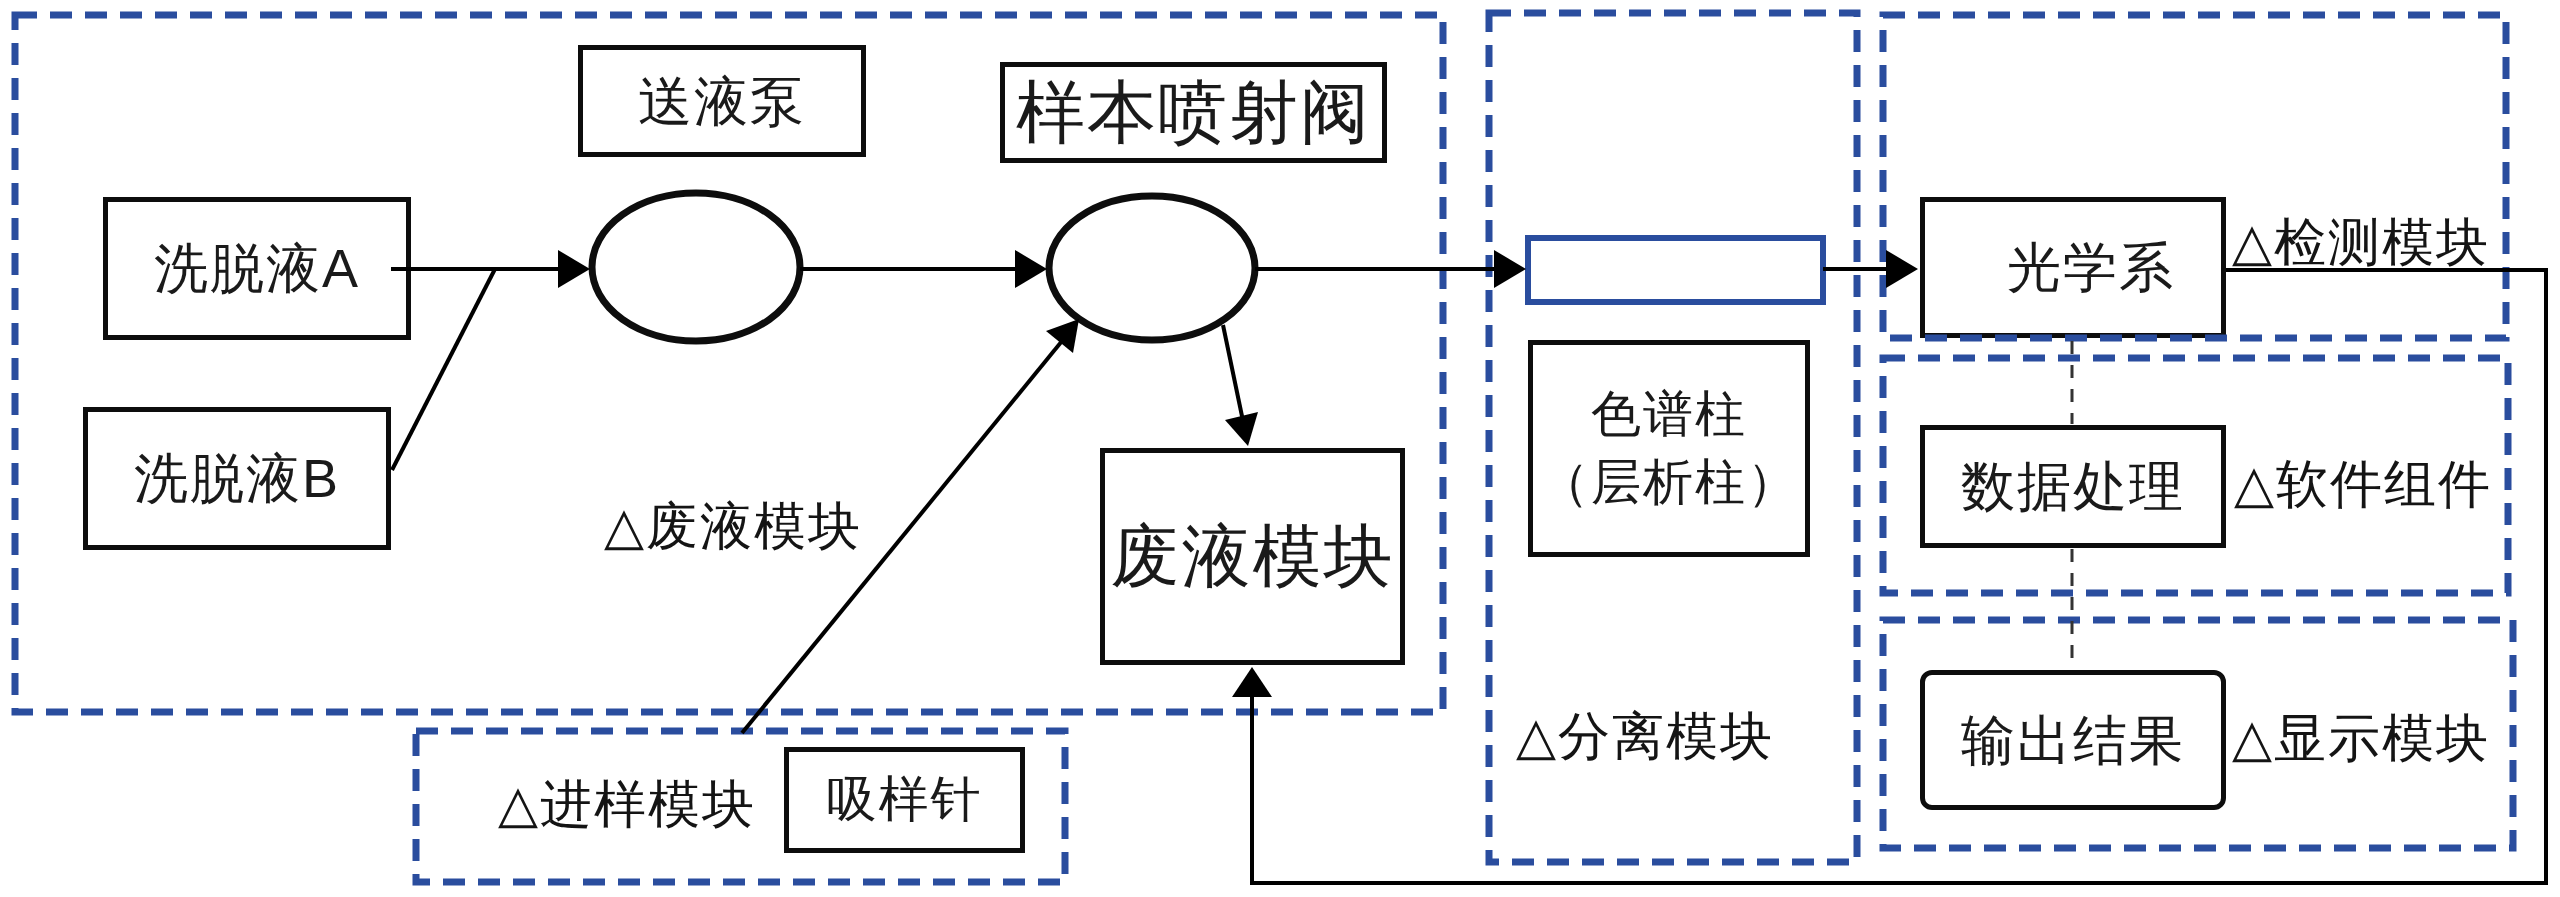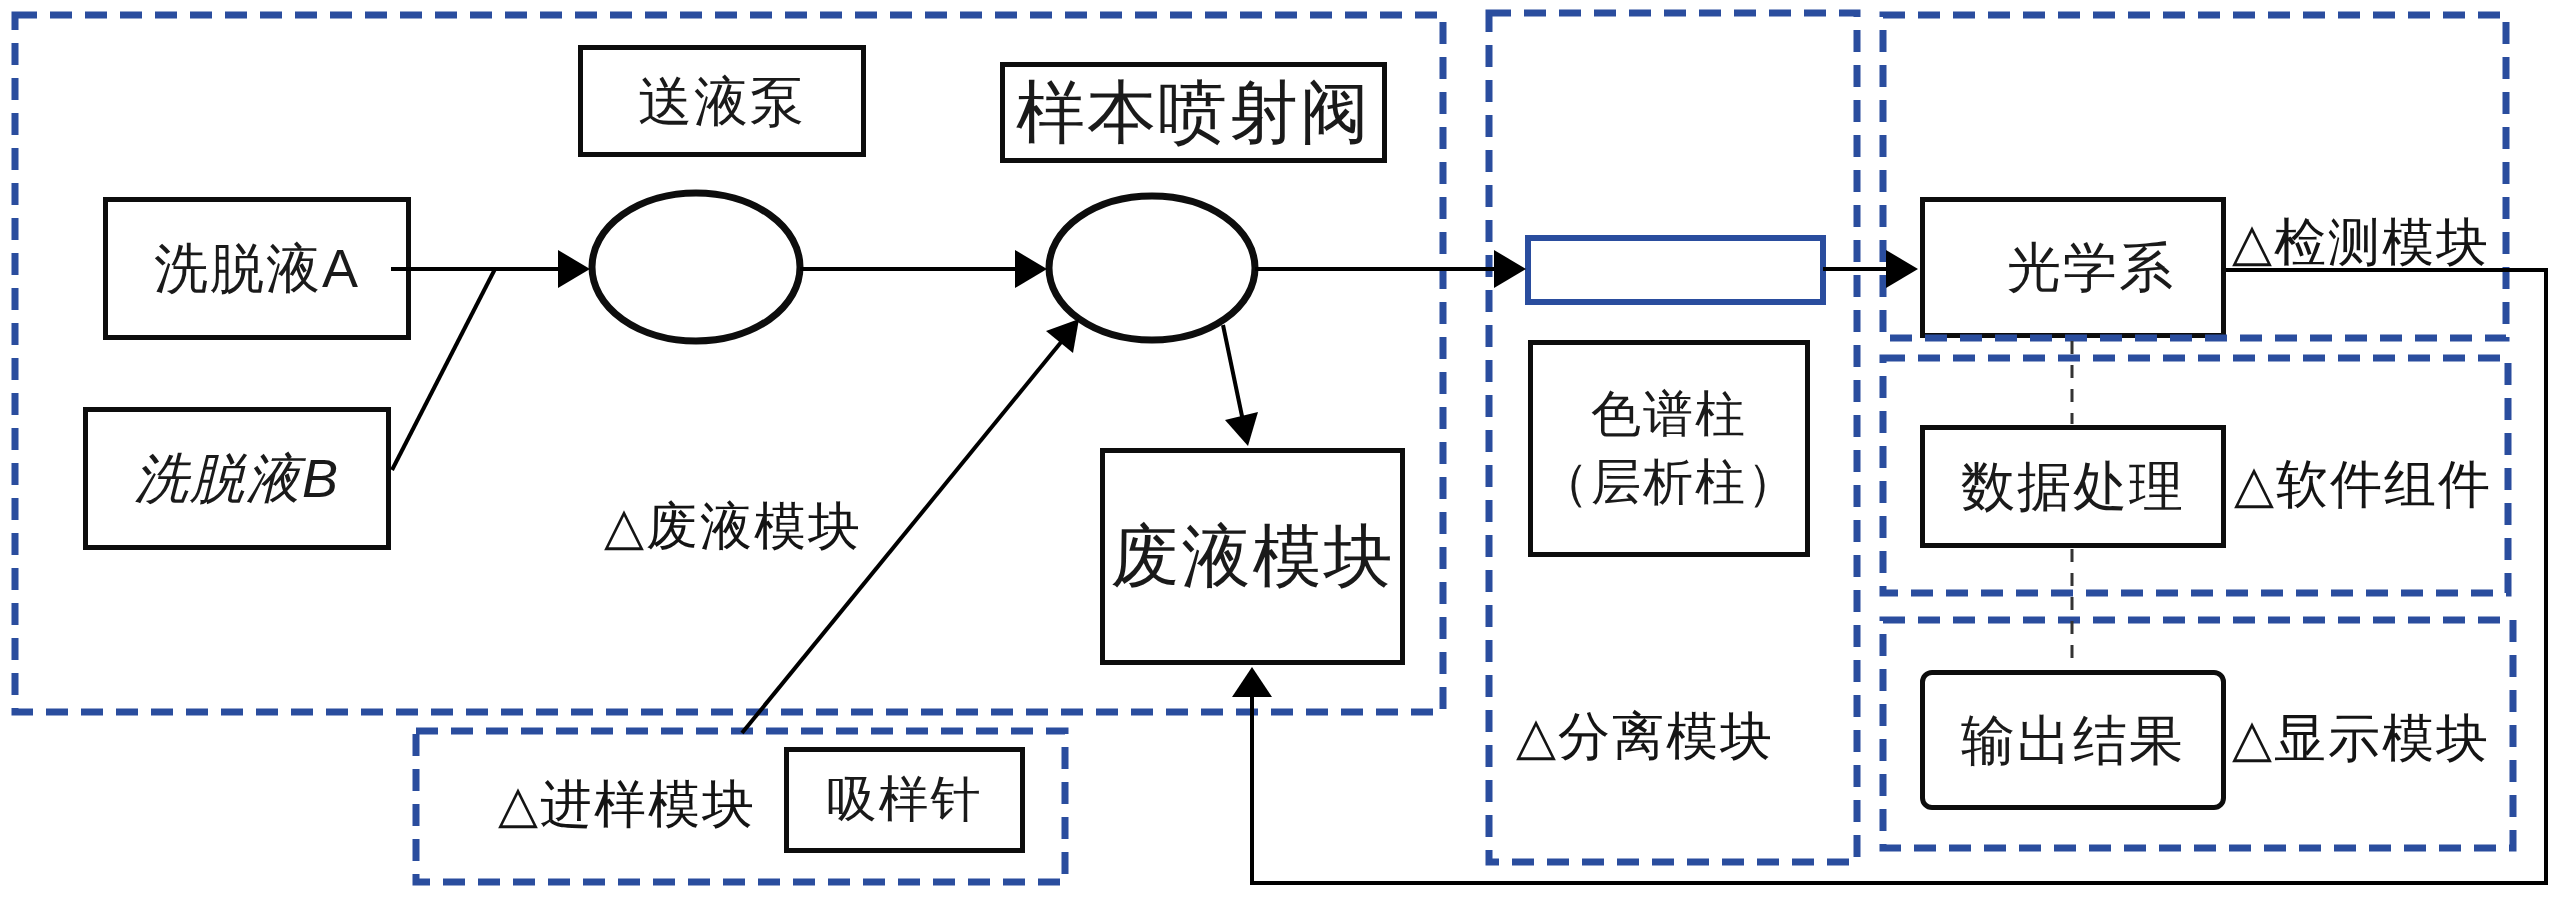--- a/index.html
+++ b/index.html
@@ -57,21 +57,21 @@
 </style>
 </head>
 <body>
 
 <div id="canvas">
 
   <div class="node-box" style="left:83px;  top:197px; width:308px; height:143px;margin-left:20px;">
     <div>洗脱液A</div>
   </div>
 
-  <div class="node-box" style="left:83px;  top:407px; width:308px; height:143px;font-style:italic;">
+  <div class="node-box" style="left:83px;  top:407px; width:308px; height:143px;">
     <div>洗脱液B</div>
   </div>
 
   <div class="node-box" style="left:578px; top:45px;  width:288px; height:112px;">
     <div>送液泵</div>
   </div>
 
   <div class="node-box mid-text" style="left:1000px; top:62px; width:387px; height:101px;">
     <div>样本喷射阀</div>
   </div>

